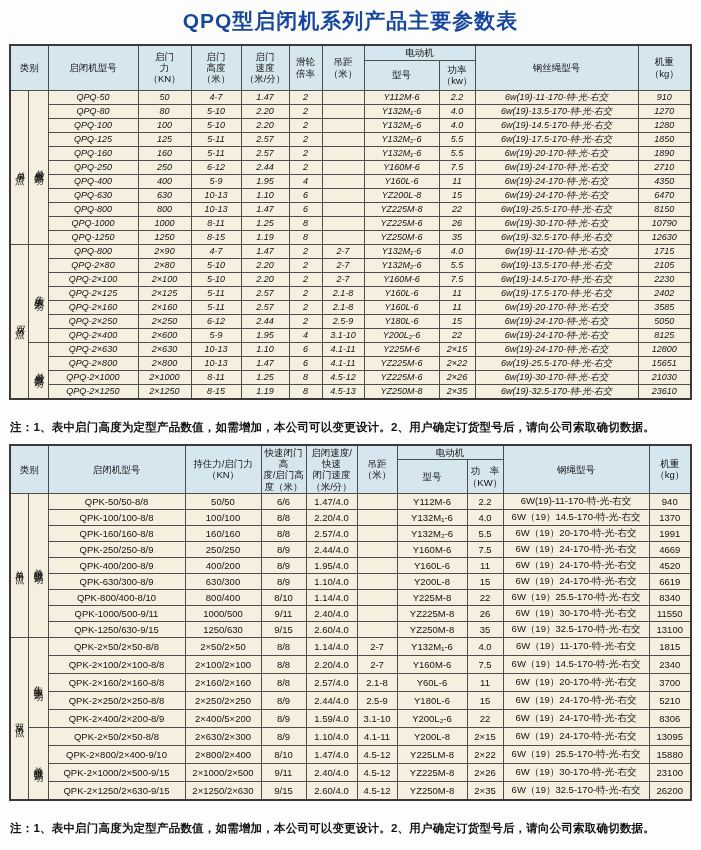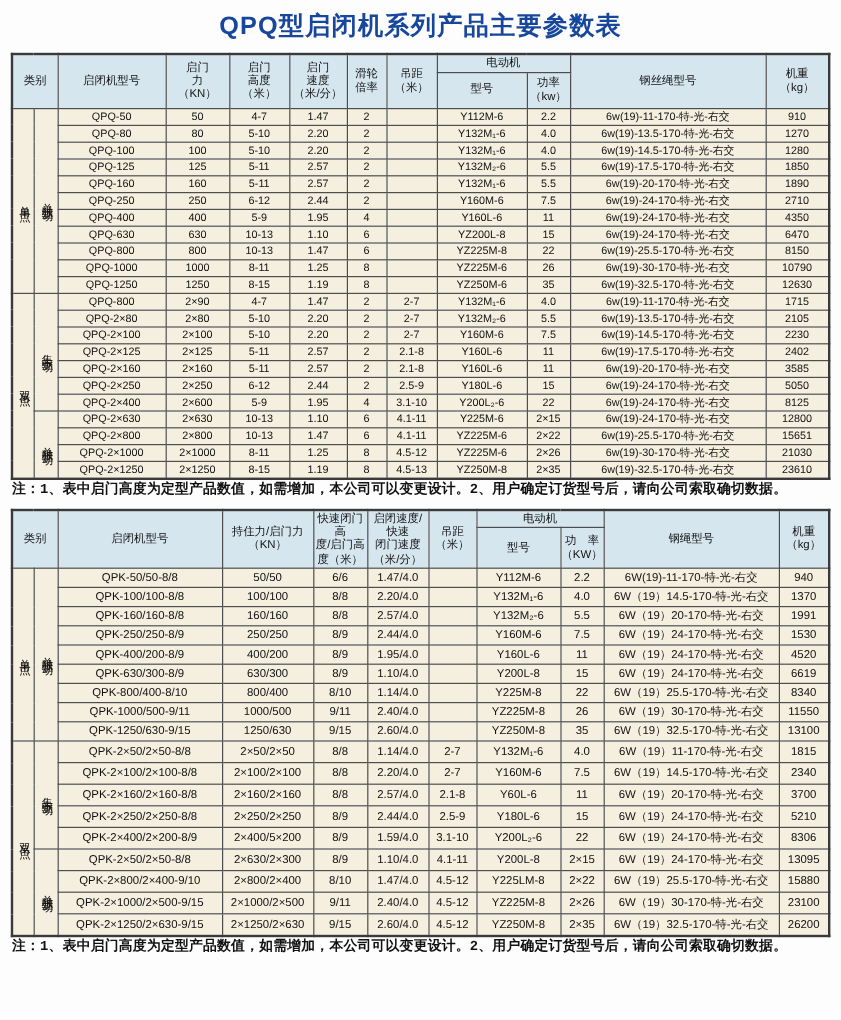--- a/index.html
+++ b/index.html
@@ -28,30 +28,30 @@
   }
   .ptable th{
     background:var(--header-bg);font-weight:normal;font-size:9.5px;line-height:1.2;
     white-space:pre-line;padding:1px 0;
   }
   .ptable td{background:var(--row-bg);padding:0 1px;white-space:nowrap;}
   .t1 td{font-size:9px;}
   .t2 td{font-size:9.5px;}
   .t1 tr.hrow1{height:15px;} .t1 tr.hrow2{height:30px;}
   .t2 tr.hrow1{height:15px;} .t2 tr.hrow2{height:34px;}
-  .t1 tbody tr{height:14px;}
+  .t1 tbody tr{height:14px;font-style:italic;}
   .t2 tbody tr.g1{height:16px;}
   .t2 tbody tr.g2{height:18px;padding-left:31px;}
   td.vcell span{
     writing-mode:vertical-rl;text-orientation:upright;
     display:inline-block;letter-spacing:2px;font-size:9.5px;
   }
   p.note{
-    margin:0;padding:0 0 0 10px;font-size:11.5px;font-weight:bold;
-    white-space:nowrap;letter-spacing:0.2px;font-family:Liberation Mono, monospace;
+    margin:0;padding:20px 0 0 10px;font-size:11.5px;font-weight:bold;
+    white-space:nowrap;letter-spacing:0.2px;
   }
 </style>
 </head>
 <body>
 
 <div class="page">
   <h1 class="title">QPQ型启闭机系列产品主要参数表</h1>
   <div class="tmount" id="table1-mount">
       <table class="ptable t1">
         <colgroup>
@@ -448,21 +448,21 @@
           </tr>
           <tr class="g1">
             <td>QPK-250/250-8/9</td>
             <td>250/250</td>
             <td>8/9</td>
             <td>2.44/4.0</td>
             <td></td>
             <td>Y160M-6</td>
             <td>7.5</td>
             <td>6W（19）24-170-特-光-右交</td>
-            <td>1530</td>
+            <td>4669</td>
           </tr>
           <tr class="g1">
             <td>QPK-400/200-8/9</td>
             <td>400/200</td>
             <td>8/9</td>
             <td>1.95/4.0</td>
             <td></td>
             <td>Y160L-6</td>
             <td>11</td>
             <td>6W（19）24-170-特-光-右交</td>

